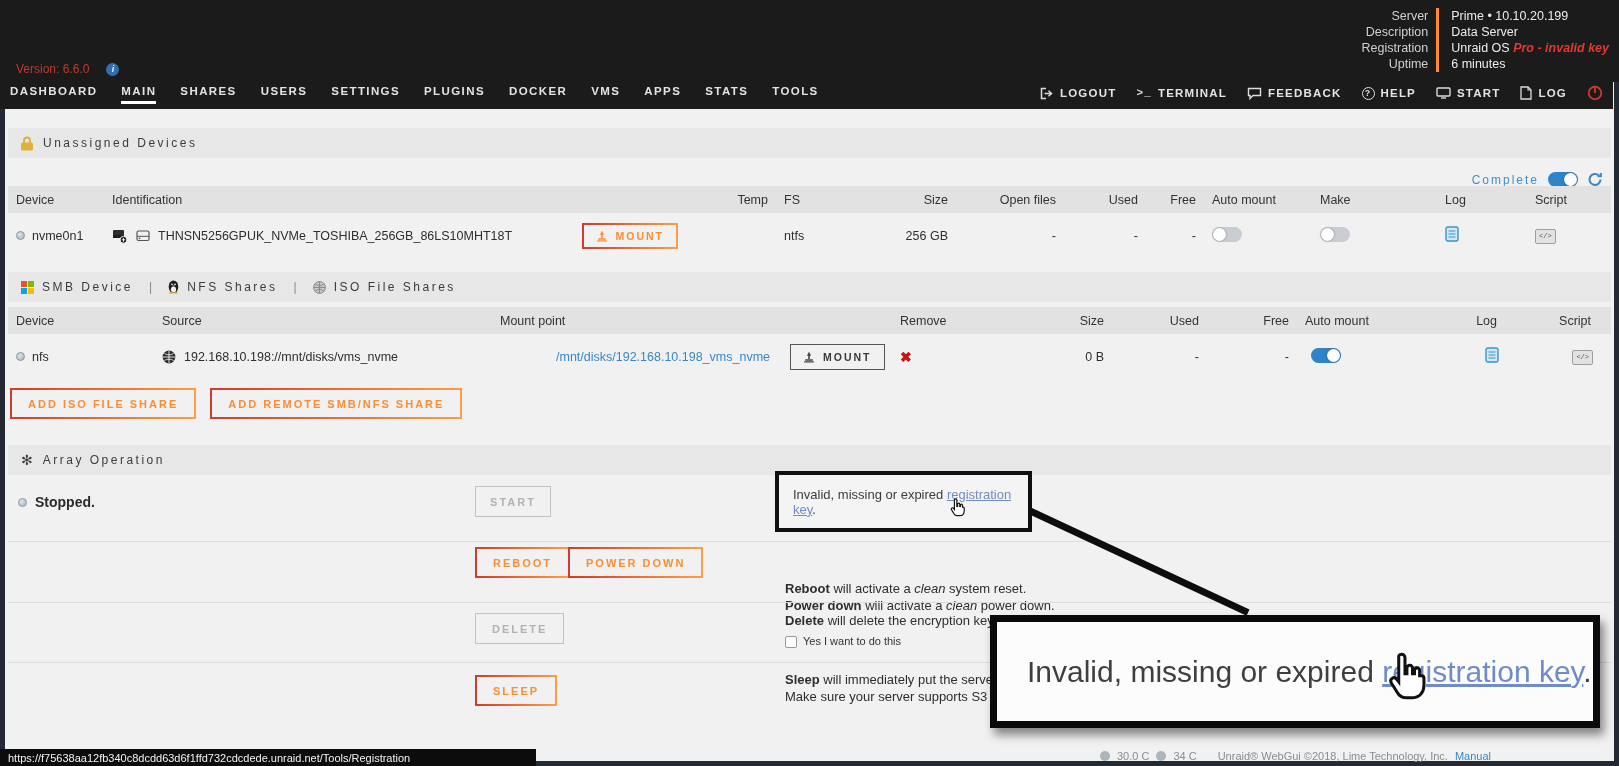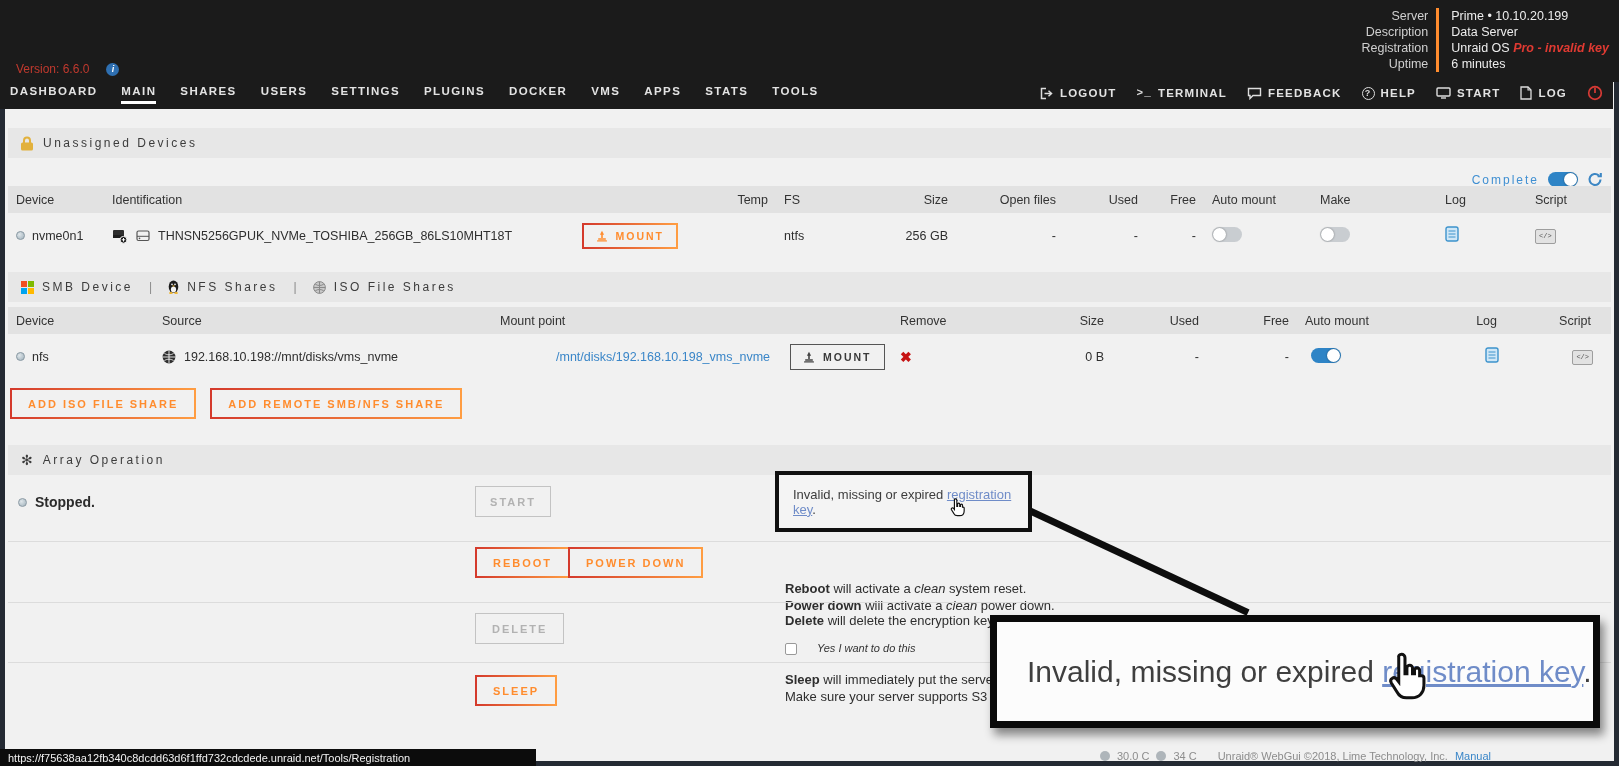--- a/index.html
+++ b/index.html
@@ -75,21 +75,21 @@
            background:transparent; cursor:pointer; font-family:inherit; }
 
   .addrow { position:absolute; left:10px; top:388px; display:flex; gap:14px; }
 
   
   .statusline { position:absolute; left:18px; top:494px; display:flex; align-items:center; gap:8px;
                 font-size:14px; font-weight:bold; color:#2b2b2b; }
   .abtn { position:absolute; }
   .helptext { position:absolute; left:785px; font-size:13px; color:#2e2e2e; line-height:17px; }
   .helptext b { font-weight:bold; } .helptext i { font-style:italic; }
-  .chkrow { display:flex; align-items:center; gap:20px; font-size:11px; margin-top:11px; color:#333;font-style:italic; }
+  .chkrow { display:flex; align-items:center; gap:6px; font-size:11px; margin-top:4px; color:#333; }
   .chk { width:12px; height:12px; border:1px solid #999; border-radius:2px; background:#fff; display:inline-block; cursor:pointer; }
   .divider { position:absolute; left:8px; width:1603px; height:1px; background:#dcdcdc; }
 
   
   .callout { position:absolute; left:775px; top:471px; width:257px; height:61px; background:#f4f4f4;
              border:4px solid #101010; display:flex; align-items:center; padding-left:14px; font-size:13px; color:#3c3c3c; z-index:5; }
   .reglink { color:#6f8cc8; text-decoration:underline; cursor:pointer; }
   .connector { position:absolute; left:1032px; top:508px; width:240px; height:7px; background:#0d0d0d;
                transform:rotate(25deg); transform-origin:0 0; z-index:4; }
   .bigbox { position:absolute; left:990px; top:615px; width:610px; height:113px; background:#fcfcfc;

